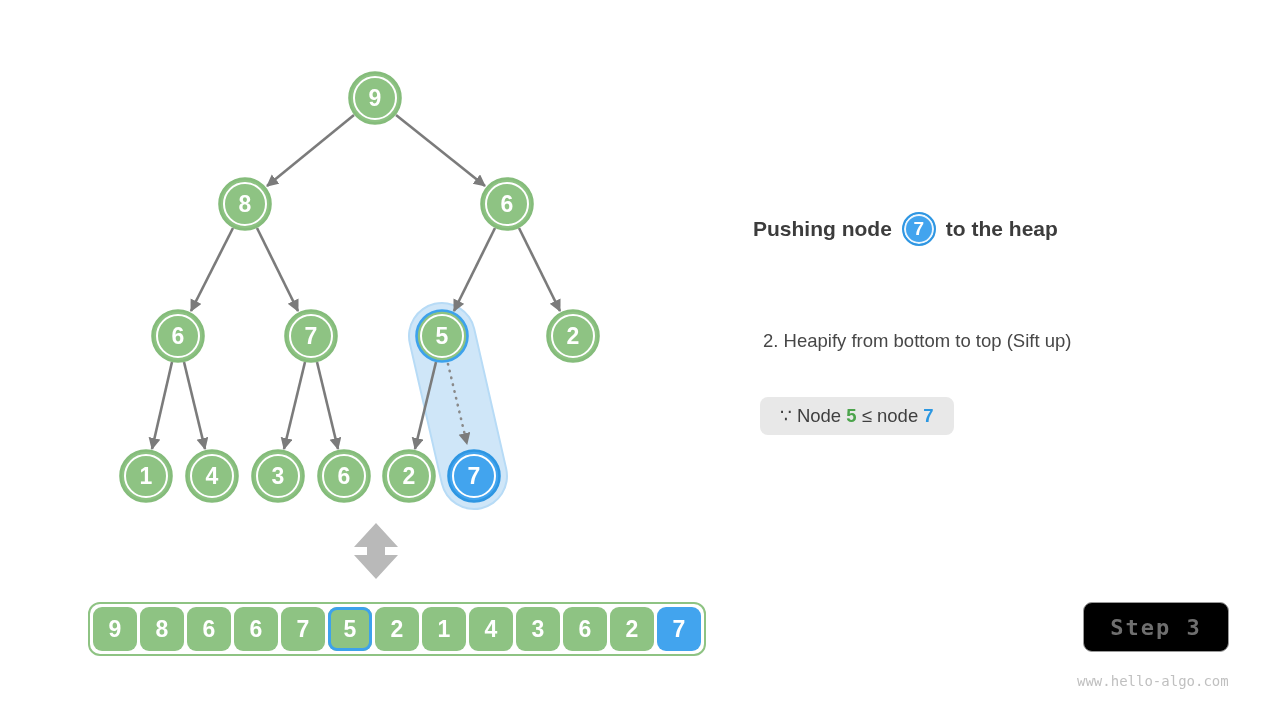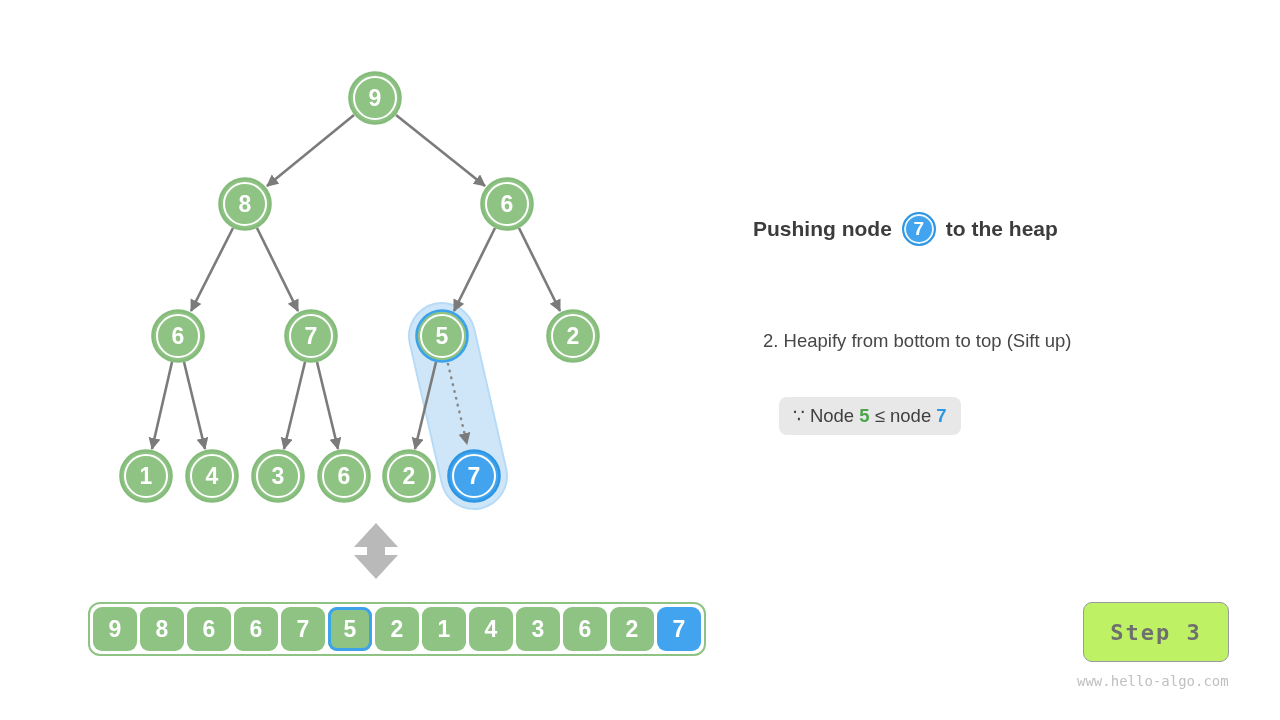--- a/index.html
+++ b/index.html
@@ -32,25 +32,25 @@
   .title{position:absolute;left:753px;top:212px;display:flex;align-items:center;gap:10px;
          font-size:21px;font-weight:bold;color:#3c3c3c;text-align:center;}
   .badge{width:34px;height:34px;border-radius:50%;background:#42a4ee;border:2px solid #2e96e2;
          box-shadow:inset 0 0 0 2px rgba(255,255,255,.9);color:#ffffff;font-size:19px;
          font-weight:bold;display:flex;align-items:center;justify-content:center;box-sizing:border-box;}
   .step-item{position:absolute;left:763px;font-size:18.5px;color:#474747;}
   .step-item.one{top:295px;}
   .step-item.two{top:330px;}
   .hl-blue{color:#2b97e1;font-weight:bold;}
   .hl-green{color:#4ca44c;font-weight:bold;}
-  .note{position:absolute;left:779px;top:397px;background:#e8e8e8;border-radius:8px;
-        padding:8px 14px;font-size:18.5px;color:#3f3f3f;}
+  .note{position:absolute;left:760px;top:397px;background:#e8e8e8;border-radius:8px;
+        padding:8px 20px;font-size:18.5px;color:#3f3f3f;}
 
   
-  .step-btn{position:absolute;left:1083px;top:602px;width:146px;height:60px;background:#bef264;
+  .step-btn{position:absolute;left:1083px;top:602px;width:146px;height:50px;background:#000000;
             border:1.5px solid #9a9a9a;border-radius:9px;display:flex;align-items:center;
             justify-content:center;font-family:"DejaVu Sans Mono",monospace;font-size:22px;
             font-weight:bold;color:#6f6f6f;letter-spacing:2px;box-sizing:border-box;}
   .watermark{position:absolute;left:1077px;top:673px;font-family:"DejaVu Sans Mono",monospace;
              font-size:14px;color:#c0c0c0;}
 </style>
 </head>
 <body>
 
 <div class="stage">

